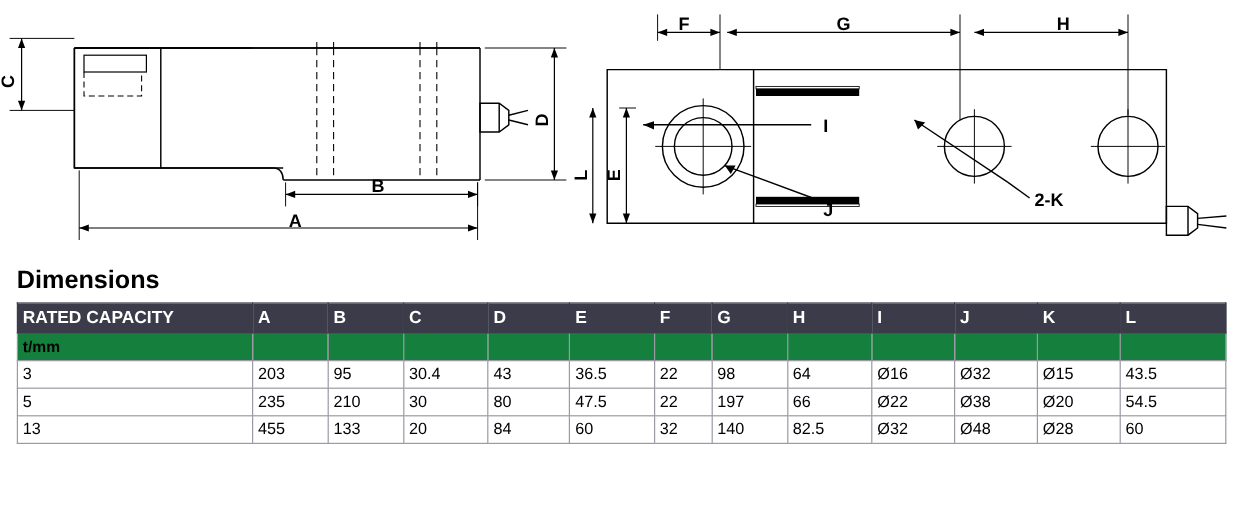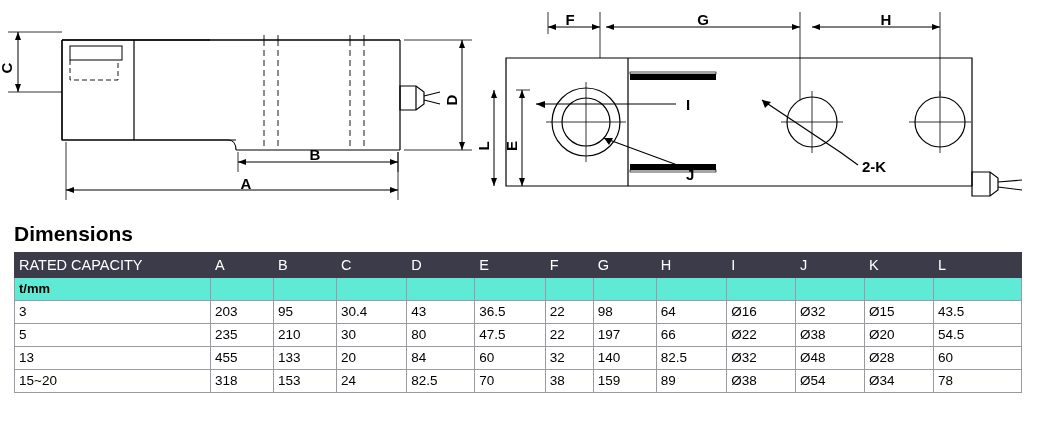--- a/index.html
+++ b/index.html
@@ -53,30 +53,30 @@
     padding: 2px 4px;
     text-align: left;
     height: 18px;
     line-height: 16px;
     font-weight: normal;
     white-space: nowrap;
   }
   #dims-table thead th {
     background: #3b3b4a;
     color: #ffffff;
-    font-weight: normal;
+    font-weight: bold;
     font-size: 14.5px;
     height: 20px;
     border: 1px solid #3b3b4a;
   }
   #dims-table thead th.first {
     text-align: left;
   }
   #dims-table tr.unit-row td {
-    background: #5eead4;
+    background: #15803d;
     font-weight: bold;
     font-size: 13px;
   }
   #dims-table tbody td {
     background: #ffffff;
   }
   
   col.c-cap { width: 196px; }
   col.c-d  { width: 68px; }
   col.c-last { width: 88px; }
@@ -322,31 +322,16 @@
         <td>60</td>
         <td>32</td>
         <td>140</td>
         <td>82.5</td>
         <td>Ø32</td>
         <td>Ø48</td>
         <td>Ø28</td>
         <td>60</td>
       </tr>
 
-      <tr>
-        <td>15~20</td>
-        <td>318</td>
-        <td>153</td>
-        <td>24</td>
-        <td>82.5</td>
-        <td>70</td>
-        <td>38</td>
-        <td>159</td>
-        <td>89</td>
-        <td>Ø38</td>
-        <td>Ø54</td>
-        <td>Ø34</td>
-        <td>78</td>
-      </tr>
     </tbody>
   </table>
 
 </div>
 
 </body></html>

